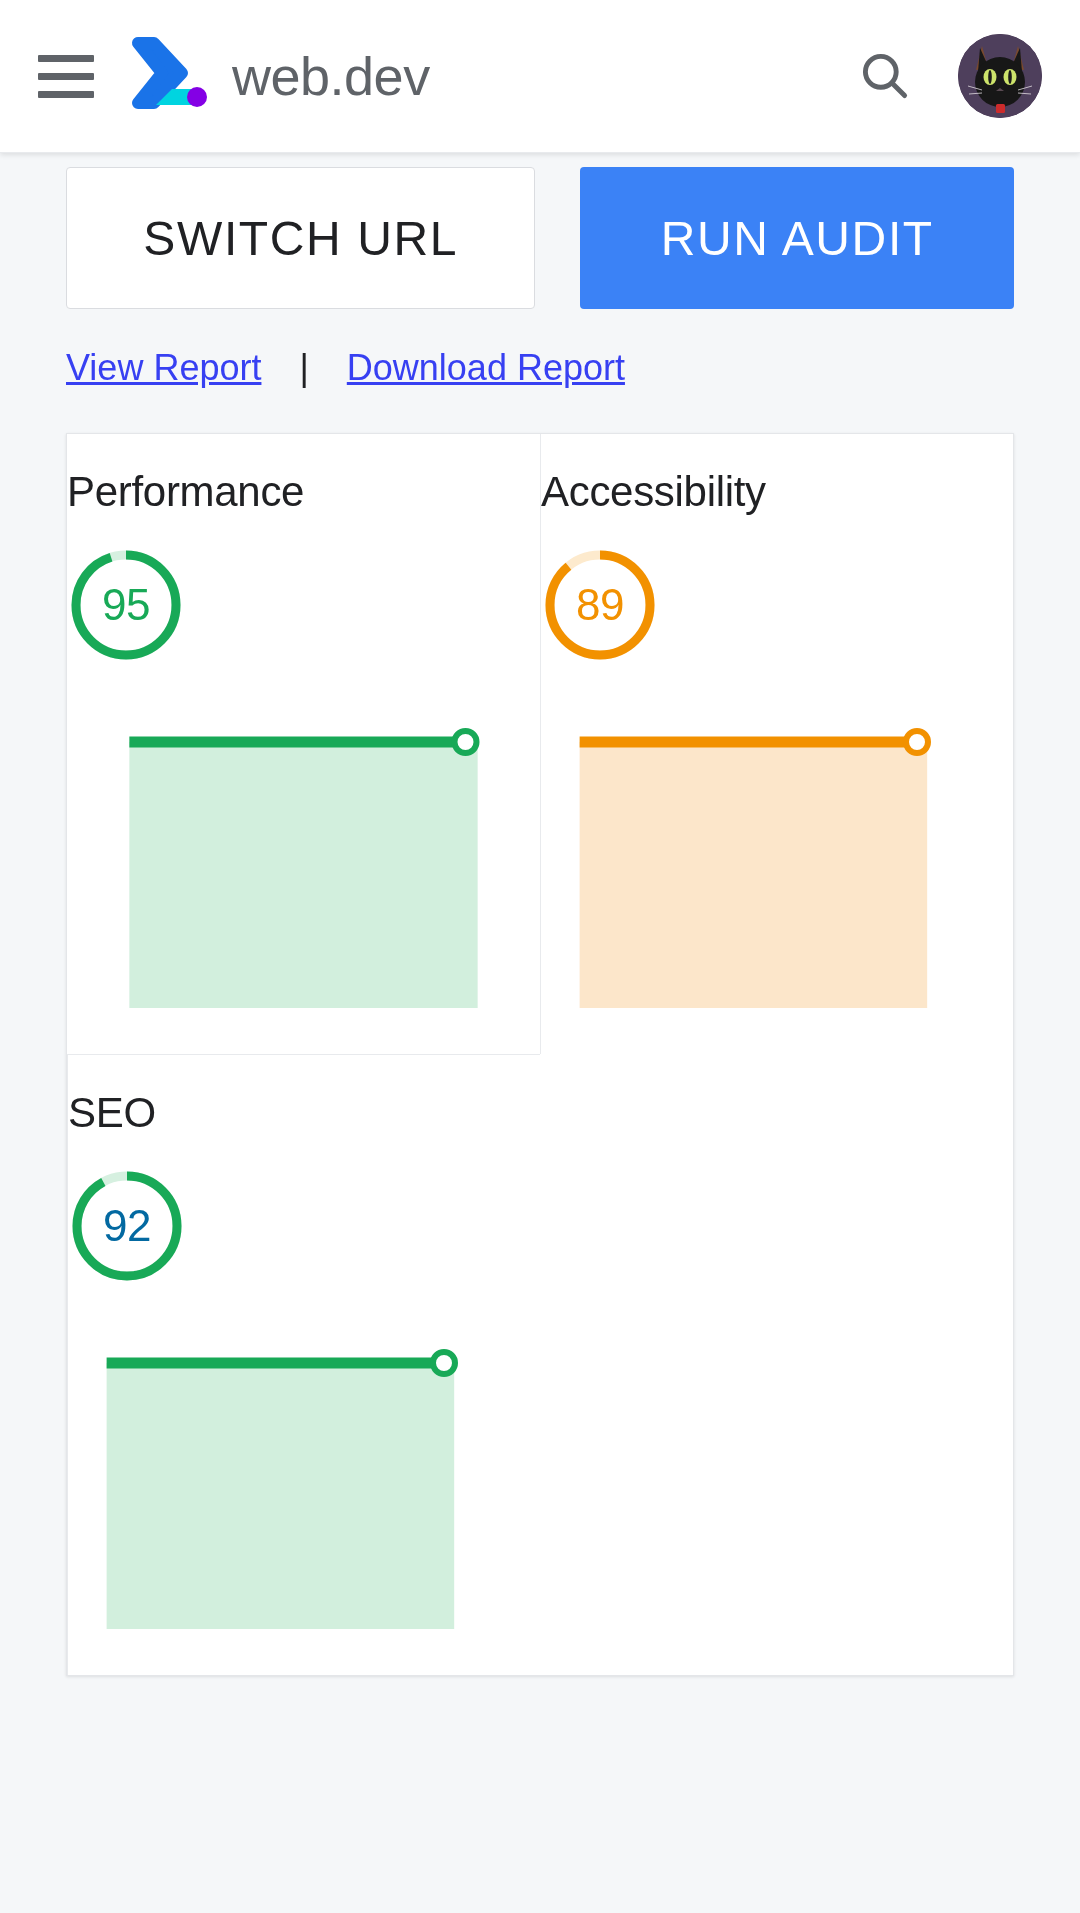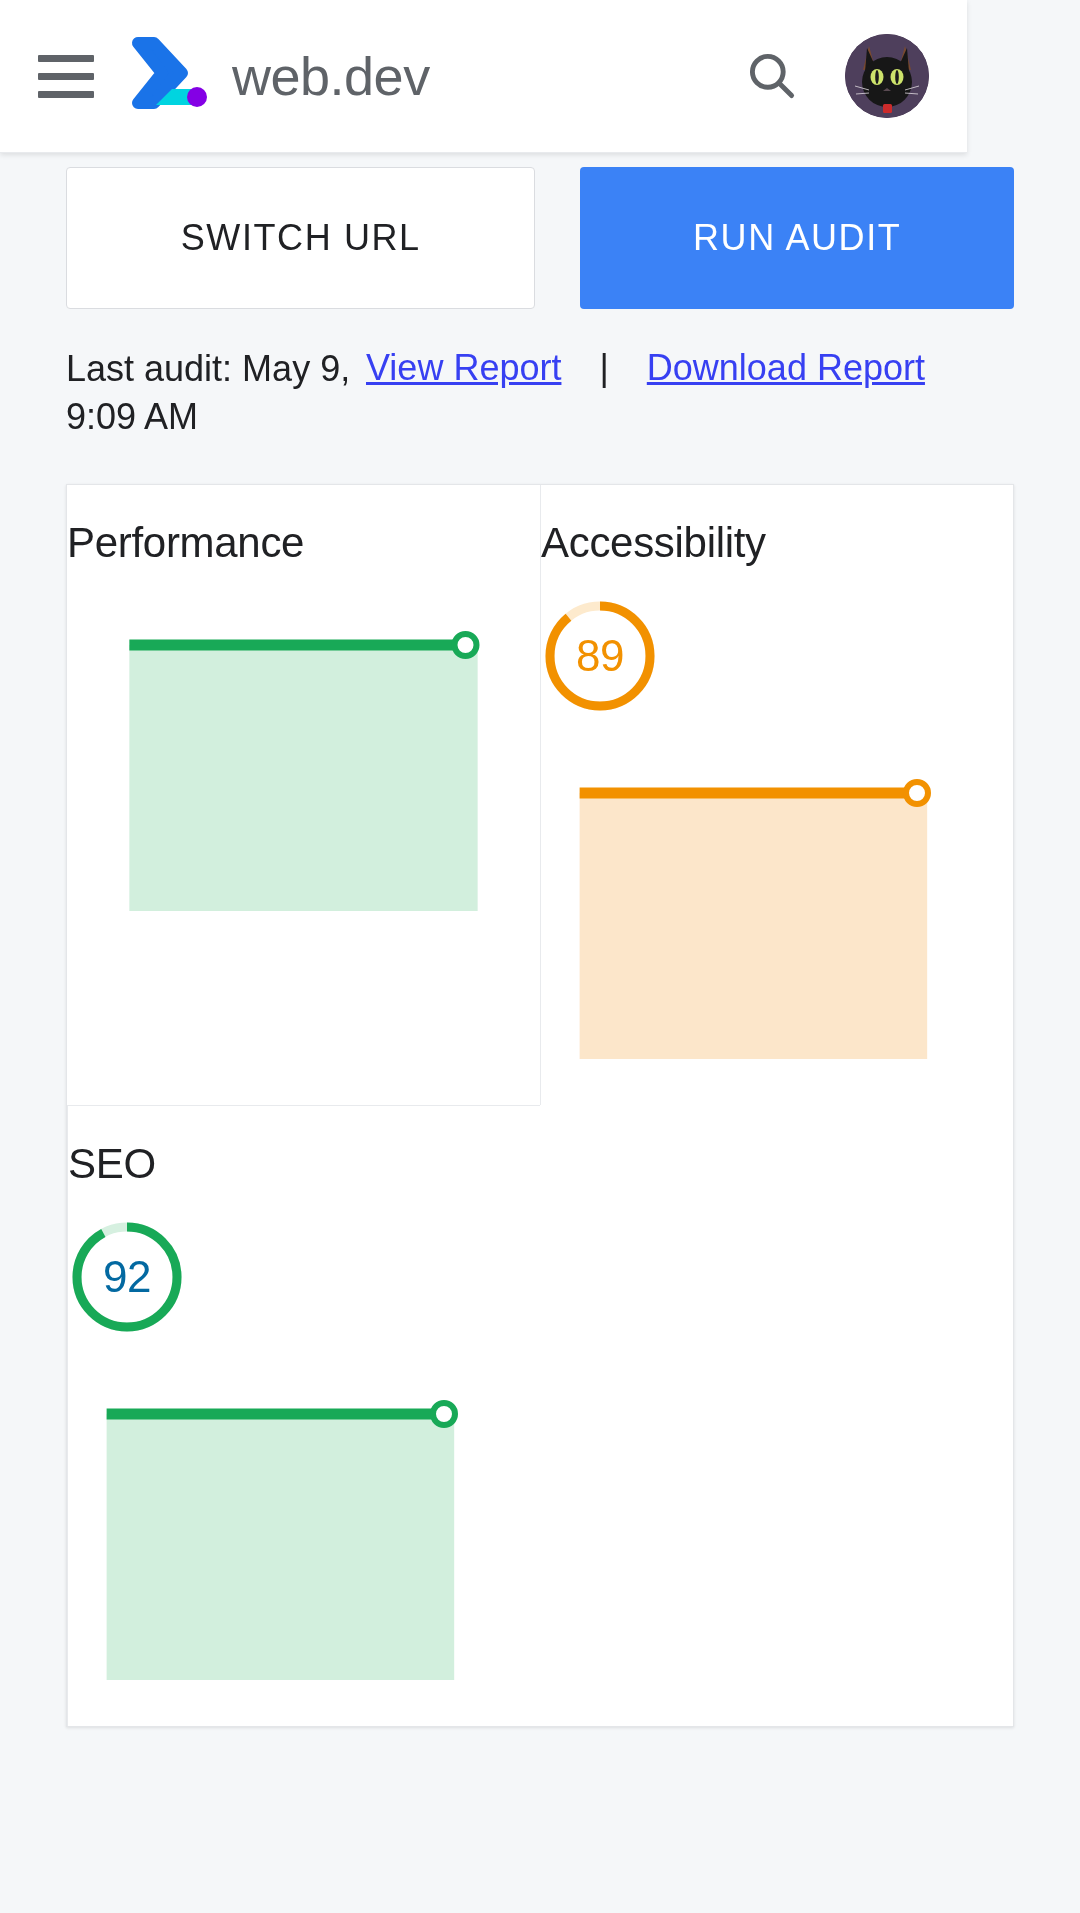--- a/index.html
+++ b/index.html
@@ -7,21 +7,21 @@
     width: 1080px;
     height: 1913px;
     background: #f5f7f9;
     font-family: "Liberation Sans", sans-serif;
     overflow: hidden;
   }
 
   
   #app-header {
     position: relative;
-    width: 967px;
+    width: 1080px;
     height: 153px;
     background: #ffffff;
     display: flex;
     align-items: center;
     padding: 0 38px 0 38px;
     border-bottom: 1px solid #e8eaed;
     box-shadow: 0 2px 5px rgba(0,0,0,0.10);
     z-index: 5;
   }
   #hamburger-button {
@@ -76,21 +76,21 @@
     padding: 0 66px;
     background: #f5f7f9;
   }
   #action-row {
     display: flex;
     gap: 45px;
     padding-top: 14px;
   }
   .btn {
     height: 142px;
-    font-size: 36px;
+    font-size: 48px;
     letter-spacing: 1.6px;
     font-weight: 400;
     display: flex; align-items: center; justify-content: center;
     cursor: pointer;
     border-radius: 4px;
     font-family: "Liberation Sans", sans-serif;
   }
   #switch-url-button {
     width: 472px;
     background: #ffffff;
@@ -231,32 +231,38 @@
 </header>
 
 <main id="dashboard">
 
   <div id="action-row">
     <button class="btn" id="switch-url-button">SWITCH URL</button>
     <button class="btn" id="run-audit-button">RUN AUDIT</button>
   </div>
 
   <div id="audit-meta-row">
-    <div id="last-audit-text">Last audit: May 9, 9:09 AM</div>
     <div id="report-links">
       <a>View Report</a>
       <span class="sep">|</span>
       <a>Download Report</a>
     </div>
   </div>
 
   <section id="score-grid">
 
     <div class="score-card">
       <div class="score-title">Performance</div>
+      <div class="gauge-wrap">
+        <svg viewBox="0 0 118 118">
+          <circle cx="59" cy="59" r="50" fill="none" stroke="#d6f0e0" stroke-width="9"></circle>
+          <circle class="gauge-arc" cx="59" cy="59" r="50" fill="none" stroke="#18a957" stroke-width="9" stroke-linecap="butt" transform="rotate(-90 59 59)" stroke-dasharray="298.45130209103036 314.1592653589793"></circle>
+        </svg>
+        <div class="gauge-value" style="color:#18a957">95</div>
+      </div>
       <div class="spark-wrap">
         <svg viewBox="0 0 440 280" preserveAspectRatio="none">
           <polygon points="58,14 382,14 382,280 58,280" fill="#d2efdd"></polygon>
           <polyline points="58,14 382,14" fill="none" stroke="#18a957" stroke-width="11"></polyline>
         </svg>
         <svg style="position:absolute;left:0;top:0;width:100%;height:100%;" viewBox="0 0 440 280">
           <circle cx="382" cy="14" r="11" fill="#ffffff" stroke="#18a957" stroke-width="6"></circle>
         </svg>
       </div>
     </div>

